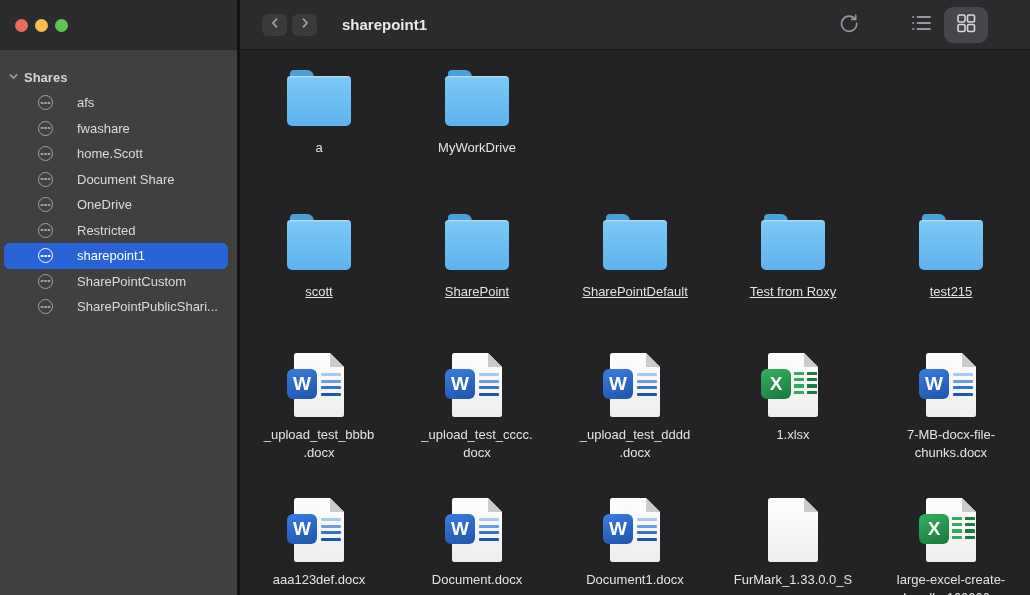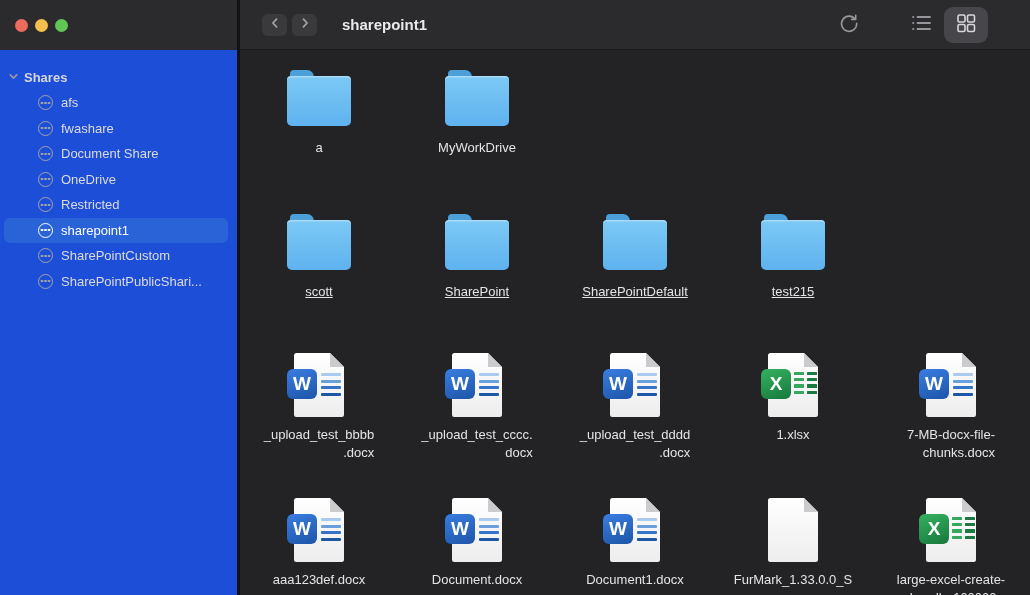--- a/index.html
+++ b/index.html
@@ -6,33 +6,33 @@
   html,body { width:1030px; height:595px; overflow:hidden; }
   body {
     font-family:"Liberation Sans", sans-serif;
     background:#232326;
     display:flex;
     color:#e4e4e6;
     -webkit-font-smoothing:antialiased;
   }
 
   
-  .sidebar { width:237px; height:595px; display:flex; flex-direction:column; background:#1d4ed8; }
+  .sidebar { width:237px; height:595px; display:flex; flex-direction:column; background:#404040; }
   .sidebar-header { height:50px; background:#2b2b2d; display:flex; align-items:center; padding-left:15px; gap:7px; flex:0 0 auto; }
   .traffic { width:13px; height:13px; border-radius:50%; }
   .traffic.red { background:#ec6a5e; }
   .traffic.yellow { background:#f5bf4f; }
   .traffic.green { background:#61c554; }
 
   .sidebar-body { flex:1; padding-top:16px; }
   .section-header { display:flex; align-items:center; gap:5px; padding-left:8px; height:22px; margin-bottom:2px; }
   .section-label { font-size:13px; font-weight:700; color:#d6d6d8; }
 
   .side-item {
-    height:25.5px; display:flex; align-items:center; gap:8px;
+    height:25.5px; display:flex; align-items:center; gap:24px;
     padding-left:34px; margin:0 9px 0 4px; border-radius:6px;
     font-size:13px; color:#dbdbdd; cursor:default; white-space:nowrap; overflow:hidden;
   }
   .side-item.selected { background:#2a63d8; color:#ffffff; }
 
   .circle-ellipsis { position:relative; width:15px; height:15px; border:1.4px solid #a2a2a6; border-radius:50%; flex:0 0 auto;
     display:flex; align-items:center; justify-content:center; }
   .circle-ellipsis .dots { width:2.1px; height:2.1px; border-radius:50%; background:#a2a2a6;
     box-shadow:-3.5px 0 0 #a2a2a6, 3.5px 0 0 #a2a2a6; }
   .side-item.selected .circle-ellipsis { border-color:#ffffff; }
@@ -54,21 +54,21 @@
 
   .content { position:relative; flex:1; background:#232326; }
   .grid-row { position:absolute; left:0; width:790px; display:flex; }
   .row-1 { top:20px; }
   .row-2 { top:164px;text-decoration:underline; }
   .row-3 { top:303px; }
   .row-4 { top:448px; }
   .cell { width:158px; display:flex; flex-direction:column; align-items:center; }
   .cell-label { margin-top:11px; font-size:13px; line-height:1.4; color:#e4e4e6; text-align:center;
     white-space:pre-line; max-width:152px; }
-  .cell.doc .cell-label { margin-top:9px;text-align:right; }
+  .cell.doc .cell-label { margin-top:9px; }
 
   
   .folder { position:relative; width:64px; height:58px; }
   .folder .tab { position:absolute; top:0; left:3px; width:24px; height:14px; border-radius:4px 7px 0 0; background:#4ba0d9; }
   .folder .fbody { position:absolute; top:6px; left:0; width:64px; height:50px; border-radius:4px 4px 5px 5px;
     background:linear-gradient(180deg,#7cc9f5 0%,#5eb2ee 100%); box-shadow:inset 0 1.5px 0 rgba(255,255,255,.35); }
 
   
   .docfile { position:relative; width:64px; height:64px; }
   .page { position:absolute; left:7px; top:0; width:50px; height:64px; border-radius:2.5px;
@@ -119,20 +119,26 @@
     <div class="side-item">
       <span class="circle-ellipsis">
           <span class="dots"></span>
         </span>
       <span>fwashare</span>
     </div>
     <div class="side-item">
       <span class="circle-ellipsis">
           <span class="dots"></span>
         </span>
+      <span>home.Scott</span>
+    </div>
+    <div class="side-item">
+      <span class="circle-ellipsis">
+          <span class="dots"></span>
+        </span>
       <span>Document Share</span>
     </div>
     <div class="side-item">
       <span class="circle-ellipsis">
           <span class="dots"></span>
         </span>
       <span>OneDrive</span>
     </div>
     <div class="side-item">
       <span class="circle-ellipsis">
@@ -254,20 +260,27 @@
             <div class="tab"></div>
             <div class="fbody"></div>
           </div>
         <div class="cell-label">SharePointDefault</div>
       </div>
       <div class="cell">
         <div class="folder">
             <div class="tab"></div>
             <div class="fbody"></div>
           </div>
+        <div class="cell-label">Test from Roxy</div>
+      </div>
+      <div class="cell">
+        <div class="folder">
+            <div class="tab"></div>
+            <div class="fbody"></div>
+          </div>
         <div class="cell-label">test215</div>
       </div>
     </div>
 
     <div class="grid-row row-3">
       <div class="cell doc">
         <div class="docfile">
           <div class="page"></div>
             <div class="fold"></div>
           <div class="badge word">W</div>

